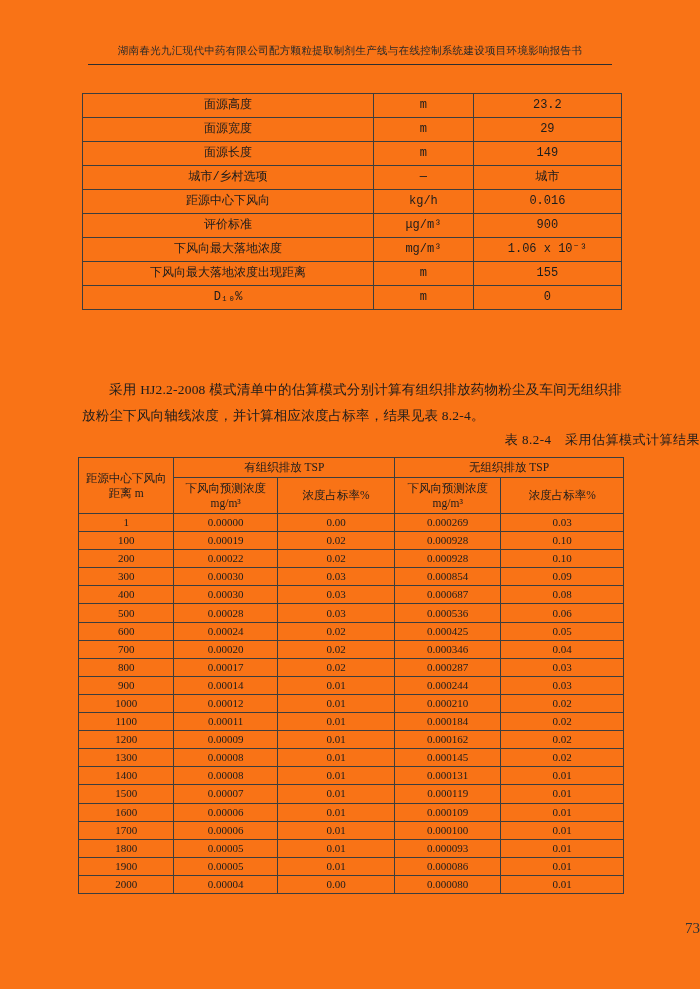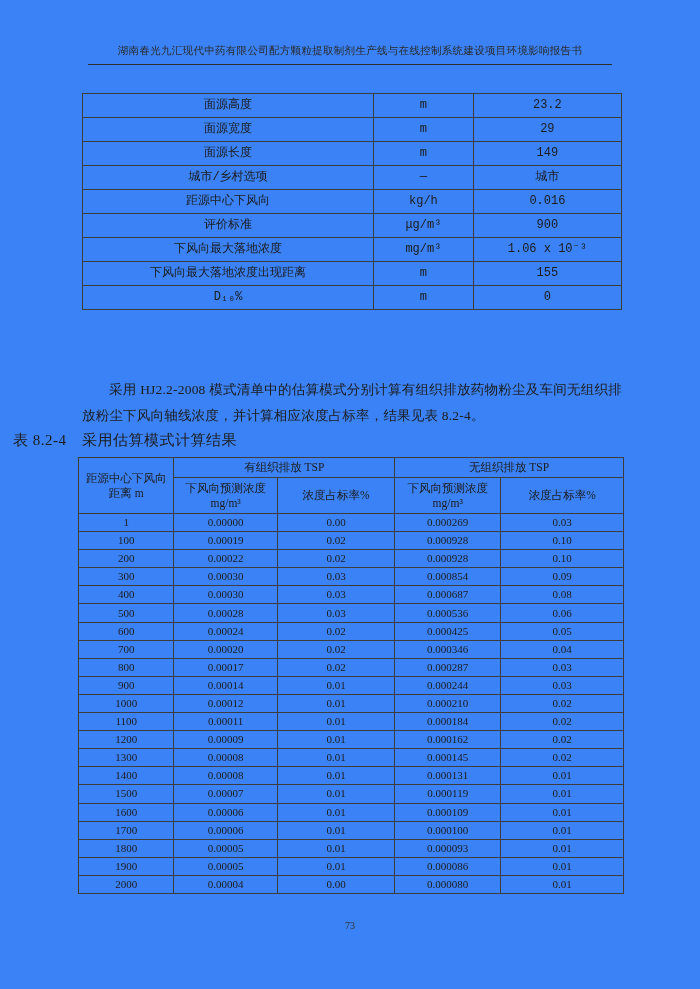--- a/index.html
+++ b/index.html
@@ -1,21 +1,21 @@
 <!DOCTYPE html>
 <html><head>
 <meta charset="utf-8">
 <style>
   * { margin:0; padding:0; box-sizing:border-box; }
   html,body { background:#ffffff; }
   .page {
     position:relative;
     width:700px; height:989px;
     margin:0 auto;
-    background:#3b82f6;
+    background:#f97316;
     color:#1c1c1c;
     font-family:"Liberation Serif","DejaVu Serif",serif;
     overflow:hidden;
   }
   .doc-header-text {
     position:absolute; top:44px; left:40px; right:40px;
     text-align:center;
     font-size:10.5px;
     letter-spacing:0.3px;
     color:#2a2a2a;
@@ -53,22 +53,22 @@
   .body-paragraph {
     position:absolute; top:377px; left:82px; width:540px;
     font-size:13.5px;
     line-height:25.5px;
     text-indent:2em;
     text-align:justify;
     letter-spacing:0.2px;
   }
   .table-caption {
     position:absolute; top:431px; left:0; right:0;
-    text-align:left;
-    font-size:15px;
+    text-align:right;
+    font-size:13px;
     letter-spacing:0.5px;
     margin-left:13px;
   }
   
   .results-table {
     position:absolute; top:457px; left:78px;
     width:546px;
     table-layout:fixed;
   }
   .results-table th, .results-table td {
@@ -83,22 +83,22 @@
   .results-table th.col-dist { font-size:11.5px; line-height:1.3; padding:0 6px; }
   .results-table tbody td {
     height:18.1px;
     font-size:11px;
     line-height:1;
     padding:0 2px;
     white-space:nowrap;
   }
   .page-number {
     position:absolute; top:920px; left:0; right:0;
-    text-align:center;
-    font-size:10px;
+    text-align:right;
+    font-size:15px;
     color:#333;
   }
 </style>
 </head>
 <body>
 
 <div class="page">
 
   <div class="doc-header-text">湖南春光九汇现代中药有限公司配方颗粒提取制剂生产线与在线控制系统建设项目环境影响报告书</div>
   <div class="doc-header-rule"></div>

